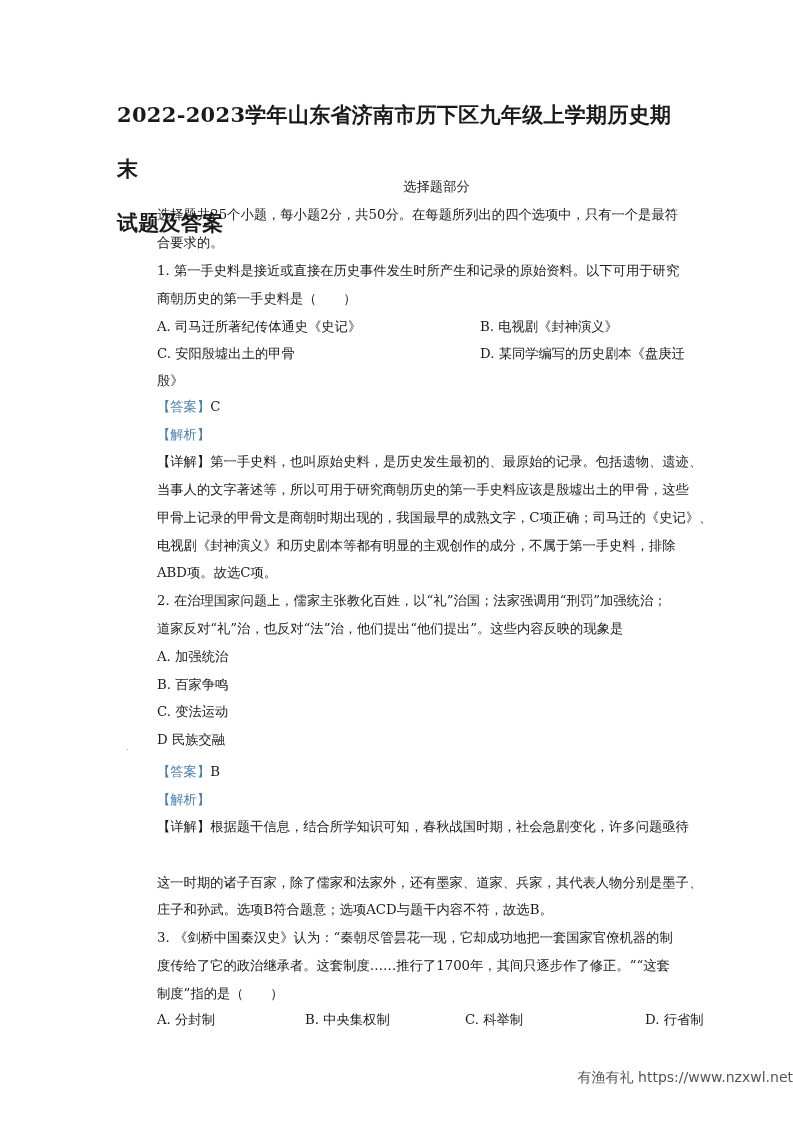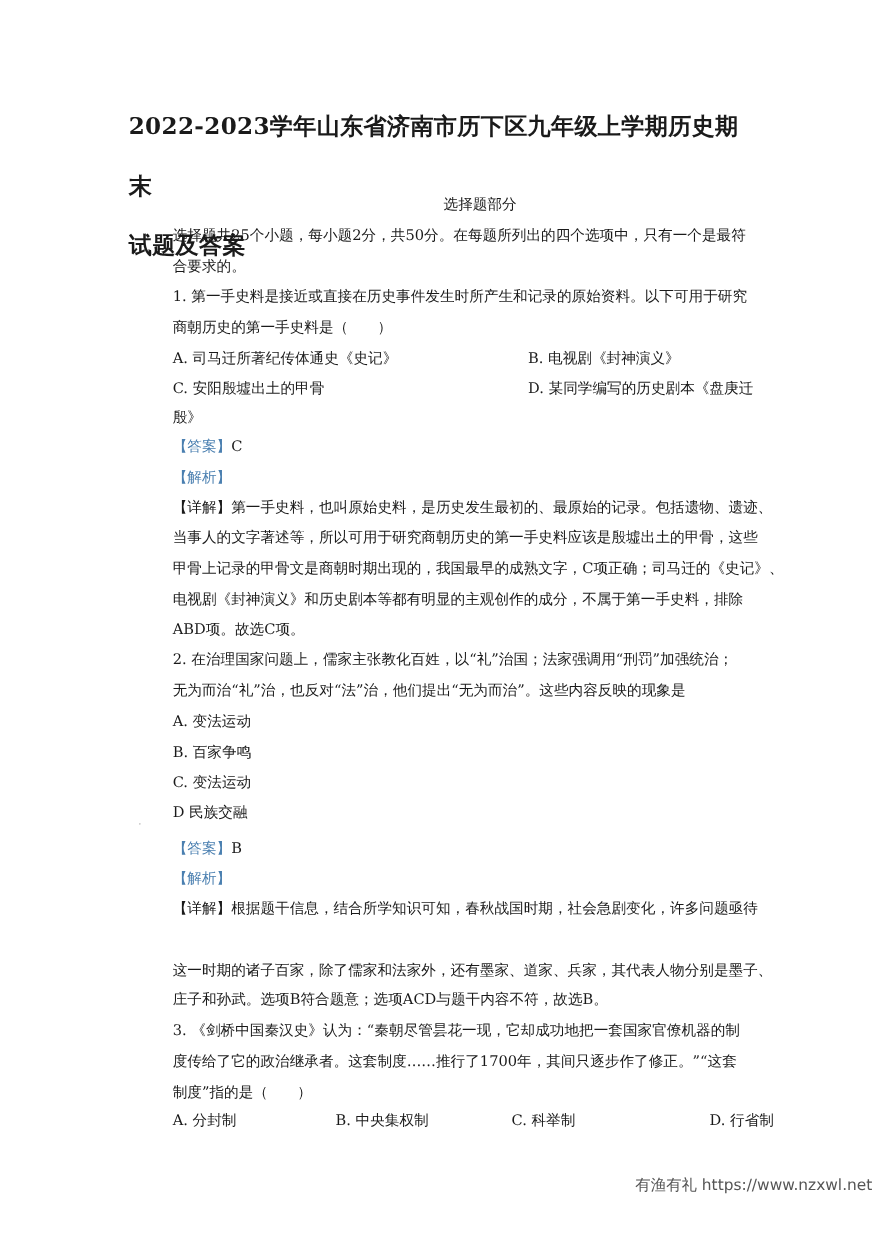--- a/index.html
+++ b/index.html
@@ -41,22 +41,22 @@
   <div class="line tag" style="top:426px">【解析】</div>
   <div class="line" style="top:453px">
     <span>【详解】</span><span>第一手史料，也叫原始史料，是历史发生最初的、最原始的记录。包括遗物、遗迹、</span>
   </div>
   <div class="line" style="top:481px">当事人的文字著述等，所以可用于研究商朝历史的第一手史料应该是殷墟出土的甲骨，这些</div>
   <div class="line" style="top:509px">甲骨上记录的甲骨文是商朝时期出现的，我国最早的成熟文字，C项正确；司马迁的《史记》、</div>
   <div class="line" style="top:537px">电视剧《封神演义》和历史剧本等都有明显的主观创作的成分，不属于第一手史料，排除</div>
   <div class="line" style="top:564px">ABD项。故选C项。</div>
 
   <div class="line" style="top:592px">2. 在治理国家问题上，儒家主张教化百姓，以“礼”治国；法家强调用“刑罚”加强统治；</div>
-  <div class="line" style="top:620px">无为而治“礼”治，也反对“法”治，他们提出“无为而治”。这些内容反映的现象是</div>
-  <div class="line" style="top:648px">A. 变法运动</div>
+  <div class="line" style="top:620px">道家反对“礼”治，也反对“法”治，他们提出“他们提出”。这些内容反映的现象是</div>
+  <div class="line" style="top:648px">A. 加强统治</div>
   <div class="line" style="top:676px">B. 百家争鸣</div>
   <div class="line" style="top:703px">C. 变法运动</div>
   <div class="line" style="top:731px">D  民族交融</div>
   <div class="dot">·</div>
   <div class="line" style="top:763px">
     <span class="tag">【答案】</span><span>B</span>
   </div>
   <div class="line tag" style="top:791px">【解析】</div>
   <div class="line" style="top:818px">
     <span>【详解】</span><span>根据题干信息，结合所学知识可知，春秋战国时期，社会急剧变化，许多问题亟待</span>

